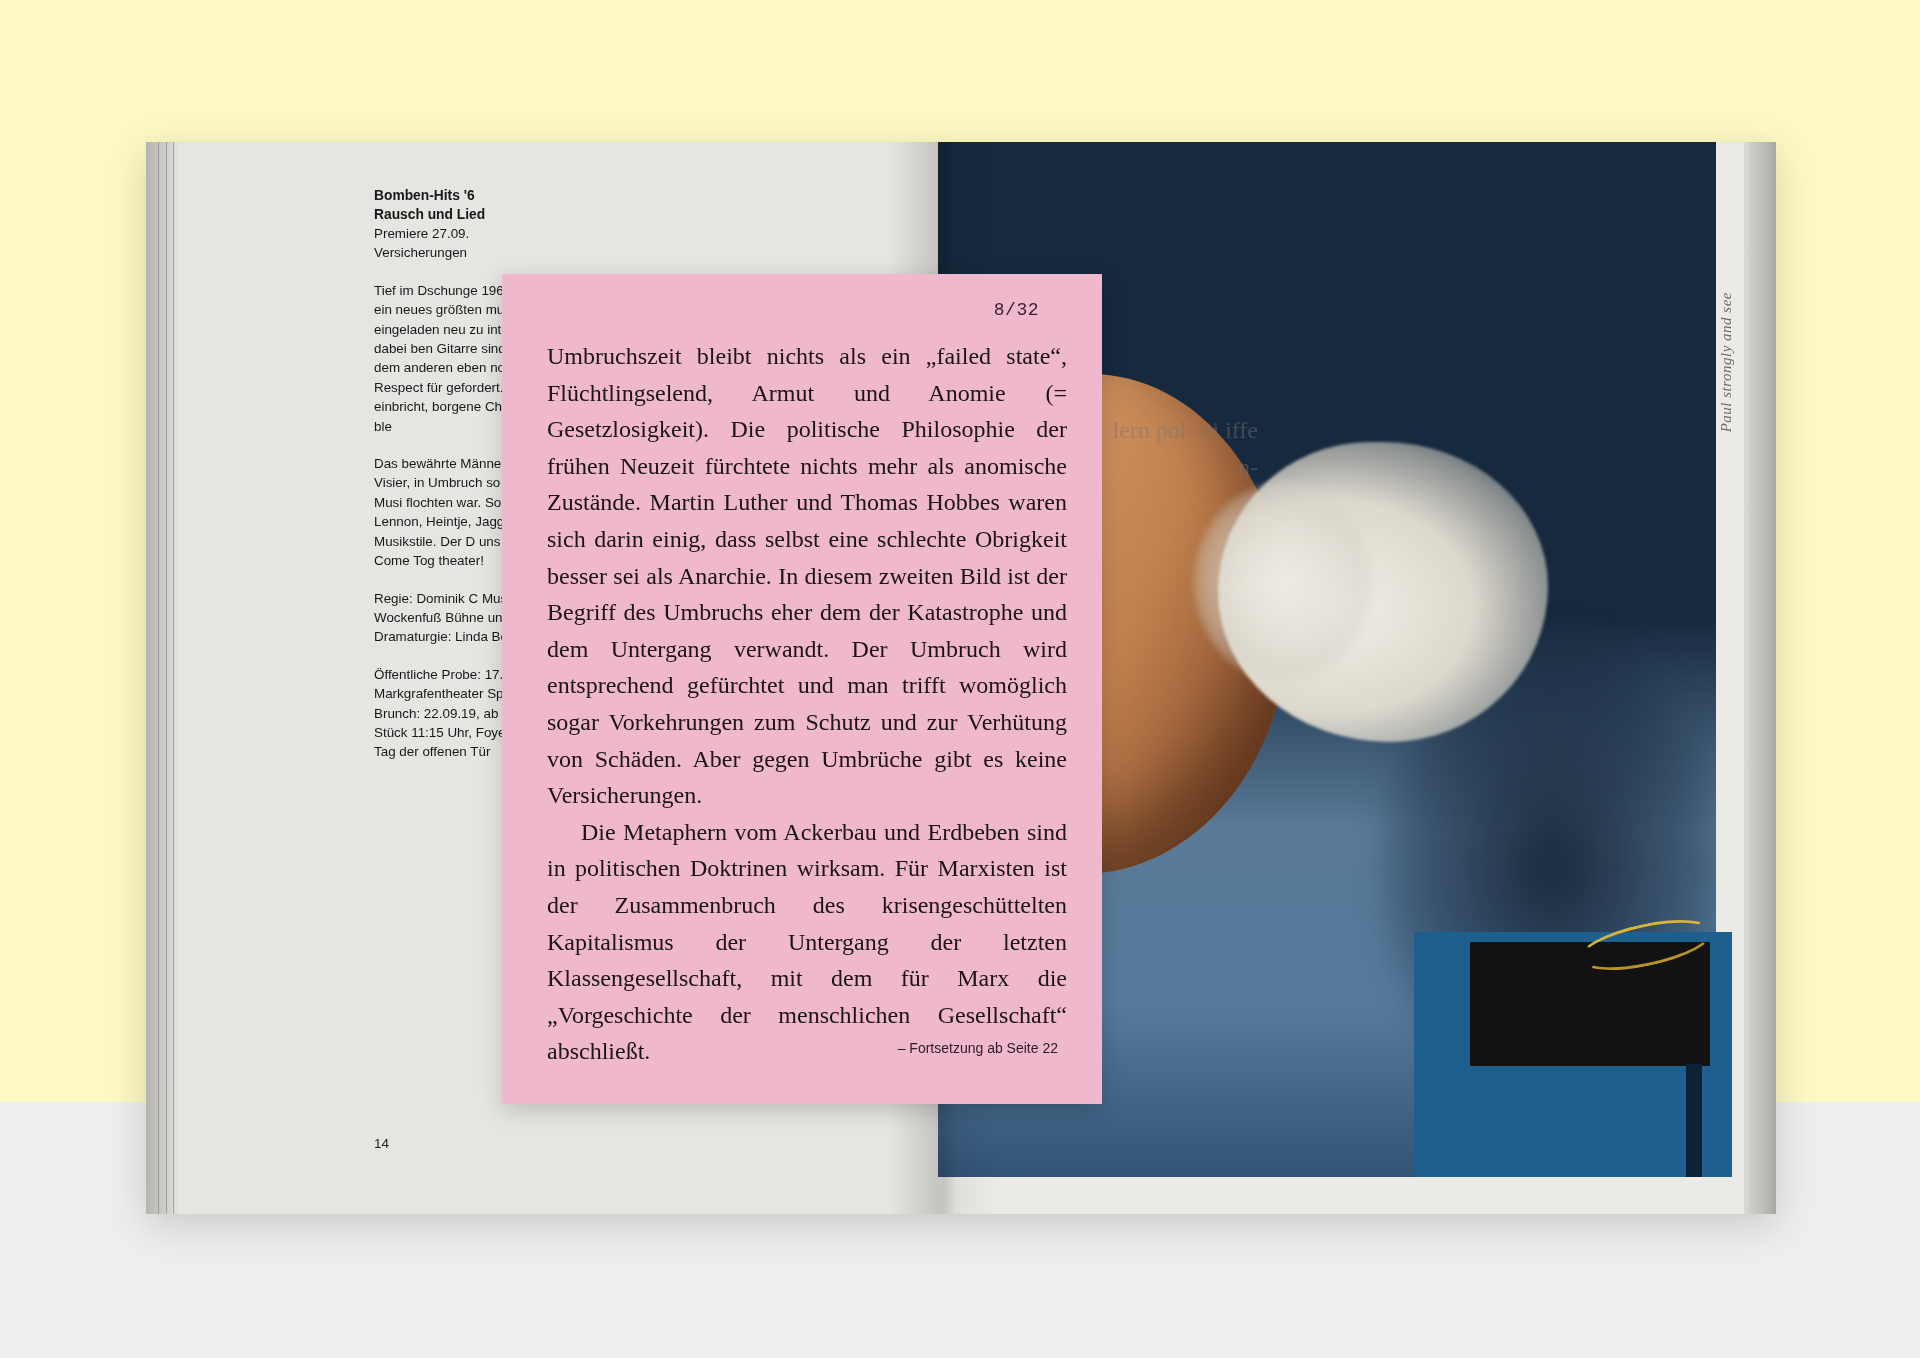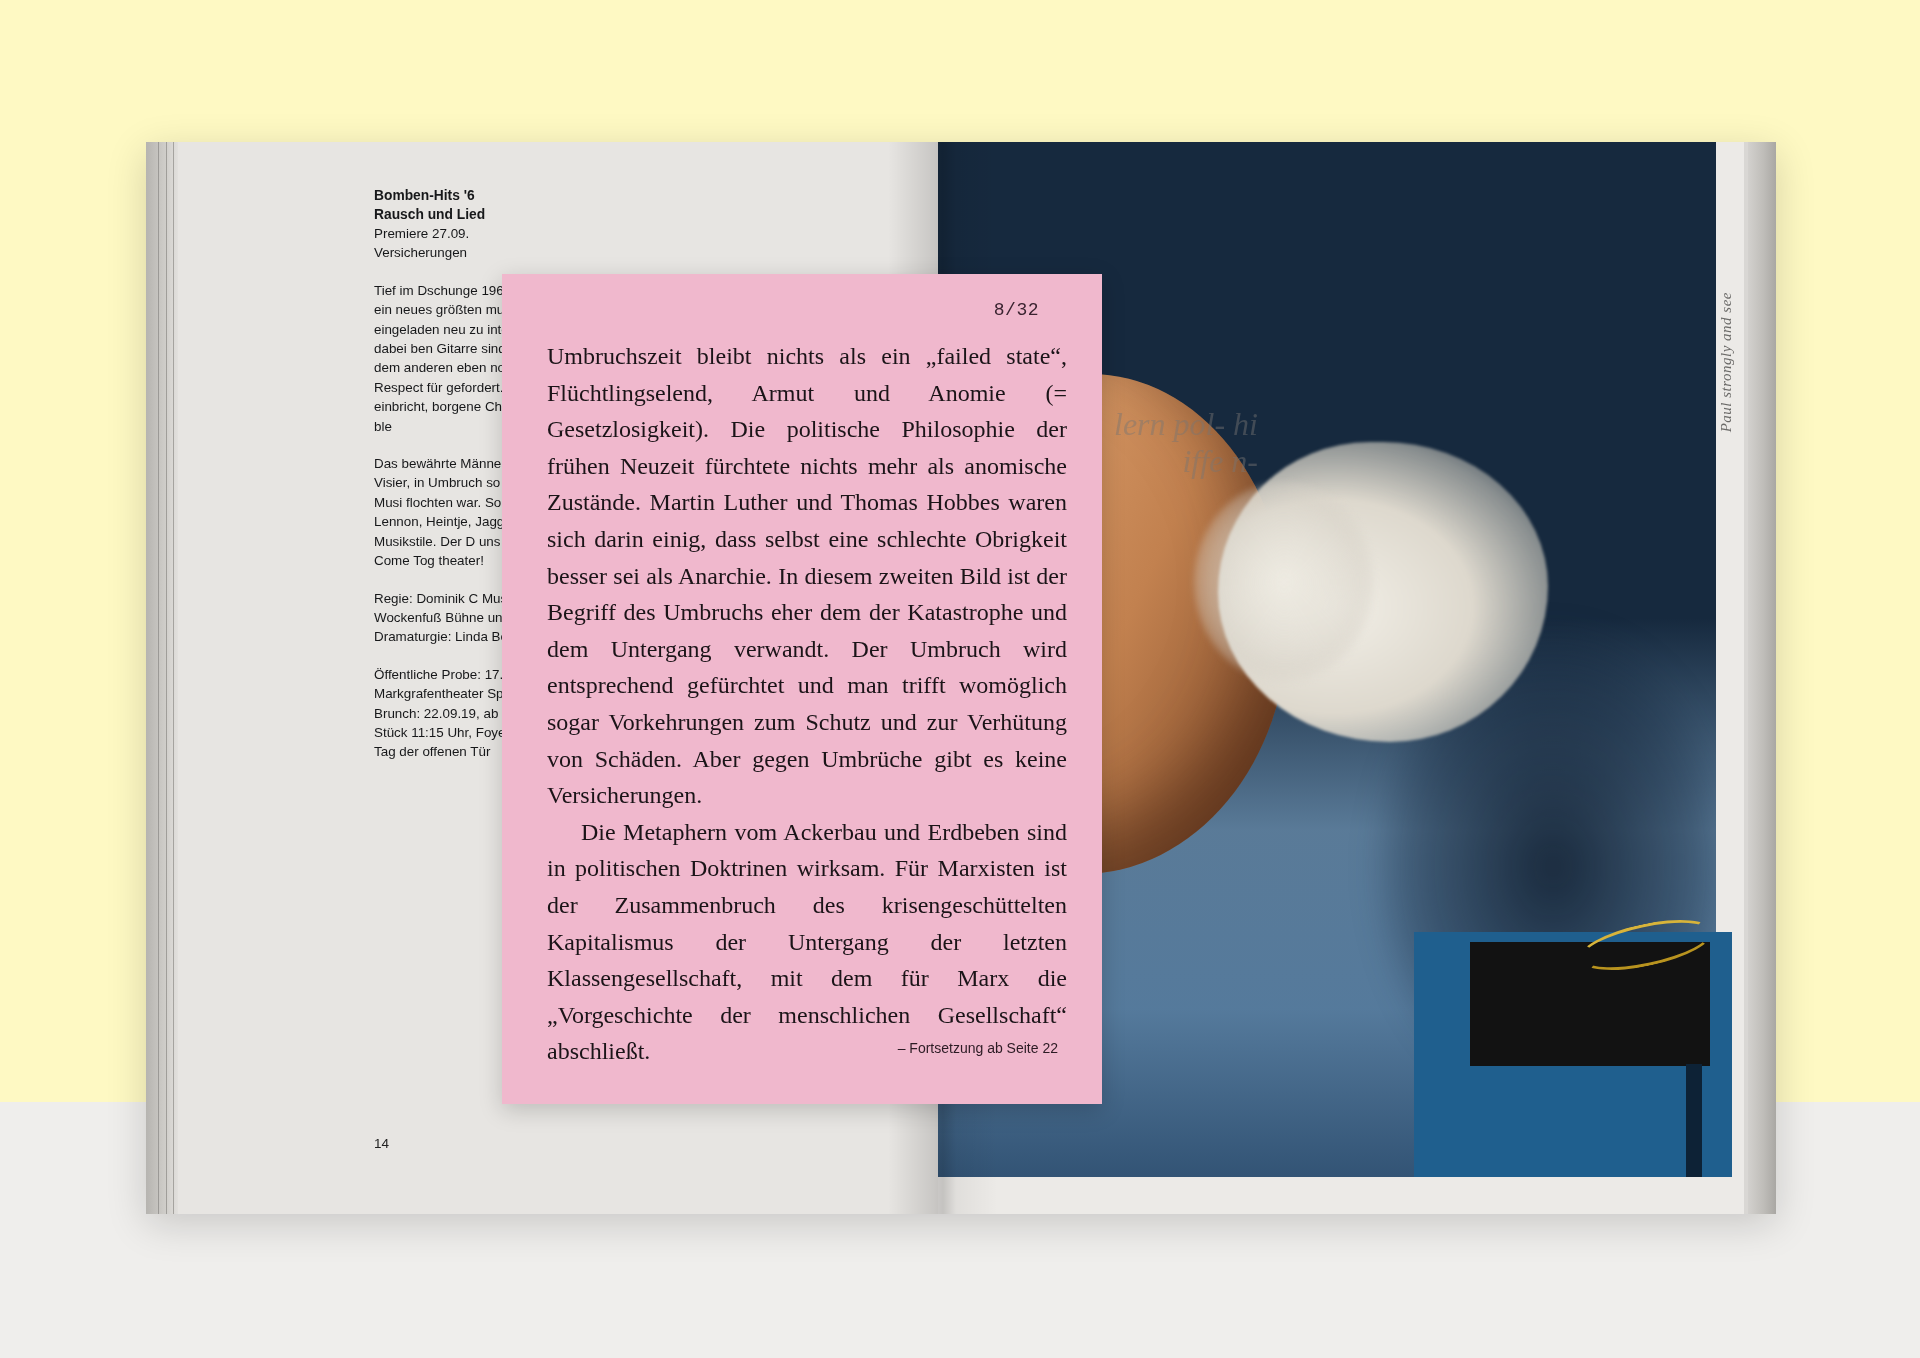--- a/index.html
+++ b/index.html
@@ -285,29 +285,28 @@
     bottom: 48px;
     font-family: "Liberation Sans", sans-serif;
     font-size: 14px;
     color: #2c1b24;
   }
 
   
   .ghost {
     position: absolute;
     left: 962px;
-    top: 264px;
+    top: 270px;
     width: 150px;
     font-family: "Liberation Serif", serif;
-    font-size: 32px;
+    font-size: 24px;
     line-height: 36.6px;
     color: rgba(120,118,116,0.45);
     text-align: right;
     pointer-events: none;
-    font-style: italic;
   }
 
   
   .handwriting {
     position: absolute;
     right: 58px;
     top: 150px;
     transform: rotate(-90deg);
     transform-origin: right top;
     font-family: "Liberation Serif", serif;

